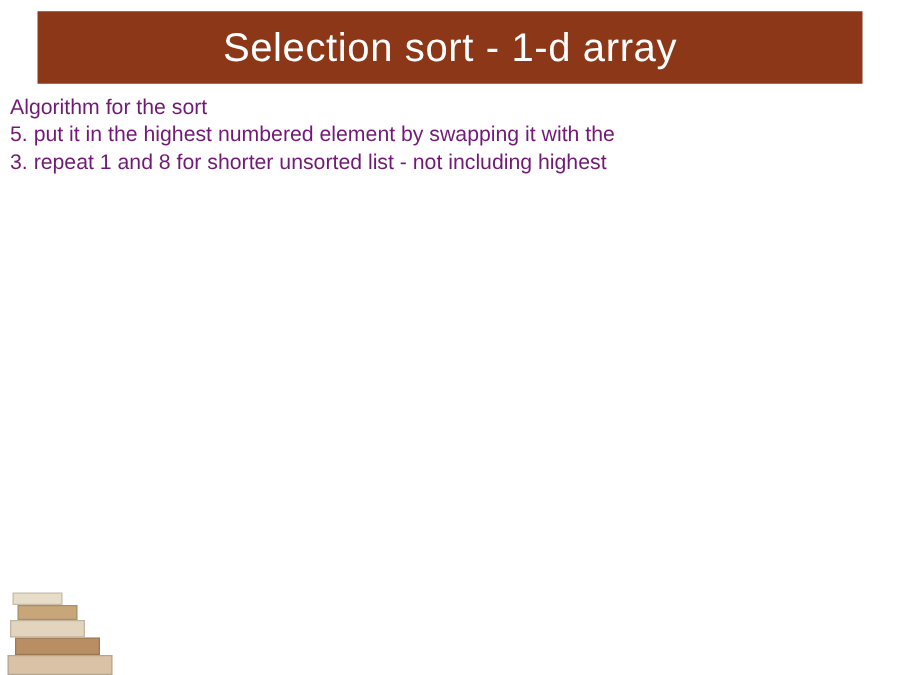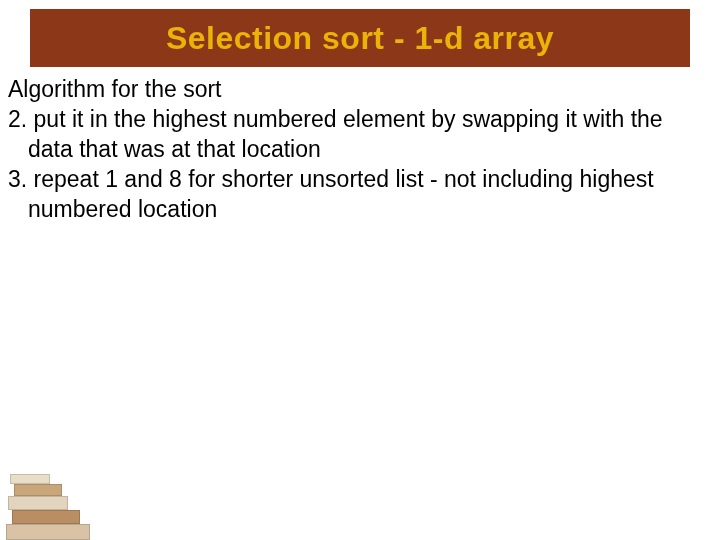--- a/index.html
+++ b/index.html
@@ -16,32 +16,32 @@
     top: 9px;
     left: 30px;
     width: 660px;
     height: 58px;
     background: #8c3718;
     display: flex;
     align-items: center;
     justify-content: center;
   }
   .title-text {
-    color: #eab308;
+    color: #ffffff;
     font-size: 32px;
-    font-weight: bold;
+    font-weight: normal;
     letter-spacing: 0.5px;
   }
   .content {
     position: absolute;
     top: 75px;
     left: 8px;
     right: 12px;
-    font-size: 23px;
-    color: #000000;
+    font-size: 17px;
+    color: #701a75;
     line-height: 1.30;
   }
   .line { display: block; }
   .indent { padding-left: 20px; }
   .books {
     position: absolute;
     left: 6px;
     bottom: 0;
     width: 90px;
     height: 70px;
@@ -58,24 +58,22 @@
 </style>
 </head>
 <body>
 
 <div class="title-bar">
   <span class="title-text">Selection sort - 1-d array</span>
 </div>
 
 <div class="content">
   <span class="line">Algorithm for the sort</span>
-  <span class="line">2.  put it in the highest numbered element by swapping it with the</span>
-  <span class="line indent">data that was at that location</span>
+  <span class="line">5.  put it in the highest numbered element by swapping it with the</span>
   <span class="line">3. repeat 1 and 8 for shorter unsorted list - not including highest</span>
-  <span class="line indent">numbered location</span>
 </div>
 
 <div class="books">
   <div class="book bk1"></div>
   <div class="book bk2"></div>
   <div class="book bk3"></div>
   <div class="book bk4"></div>
   <div class="book bk5"></div>
 </div>
 

